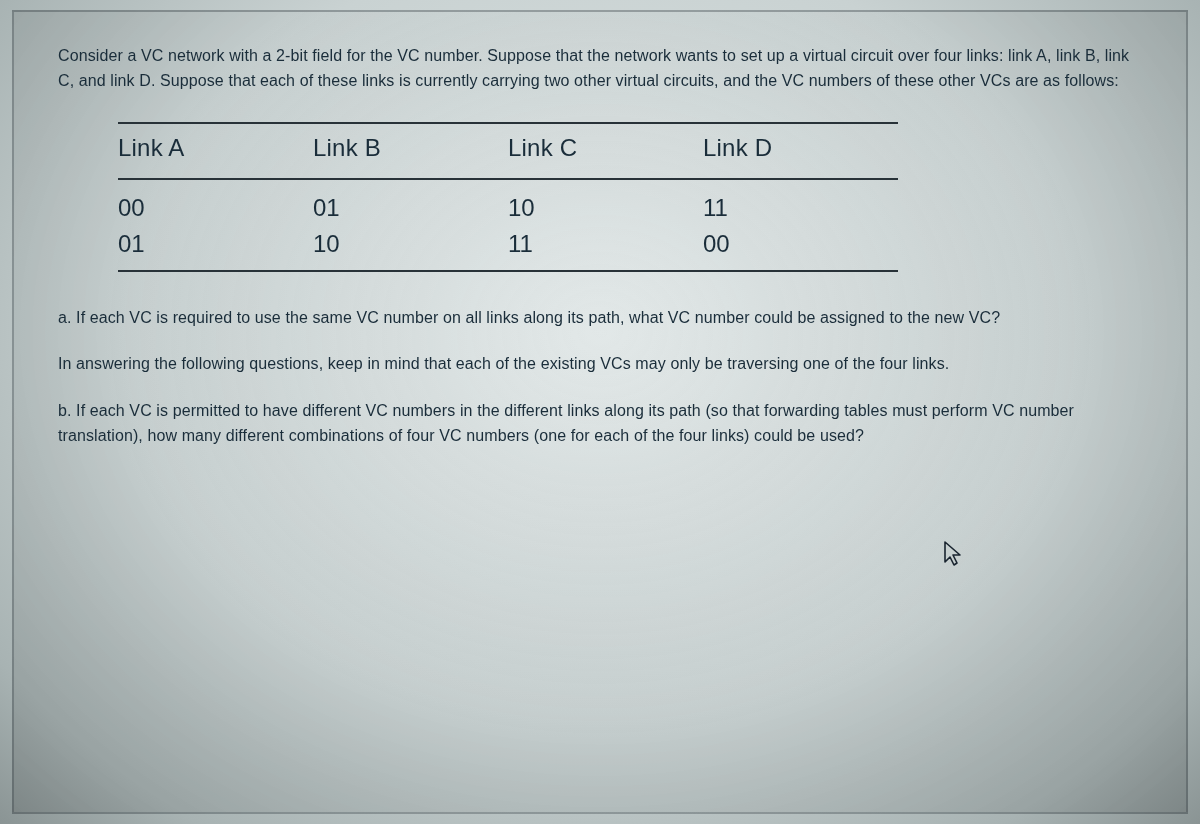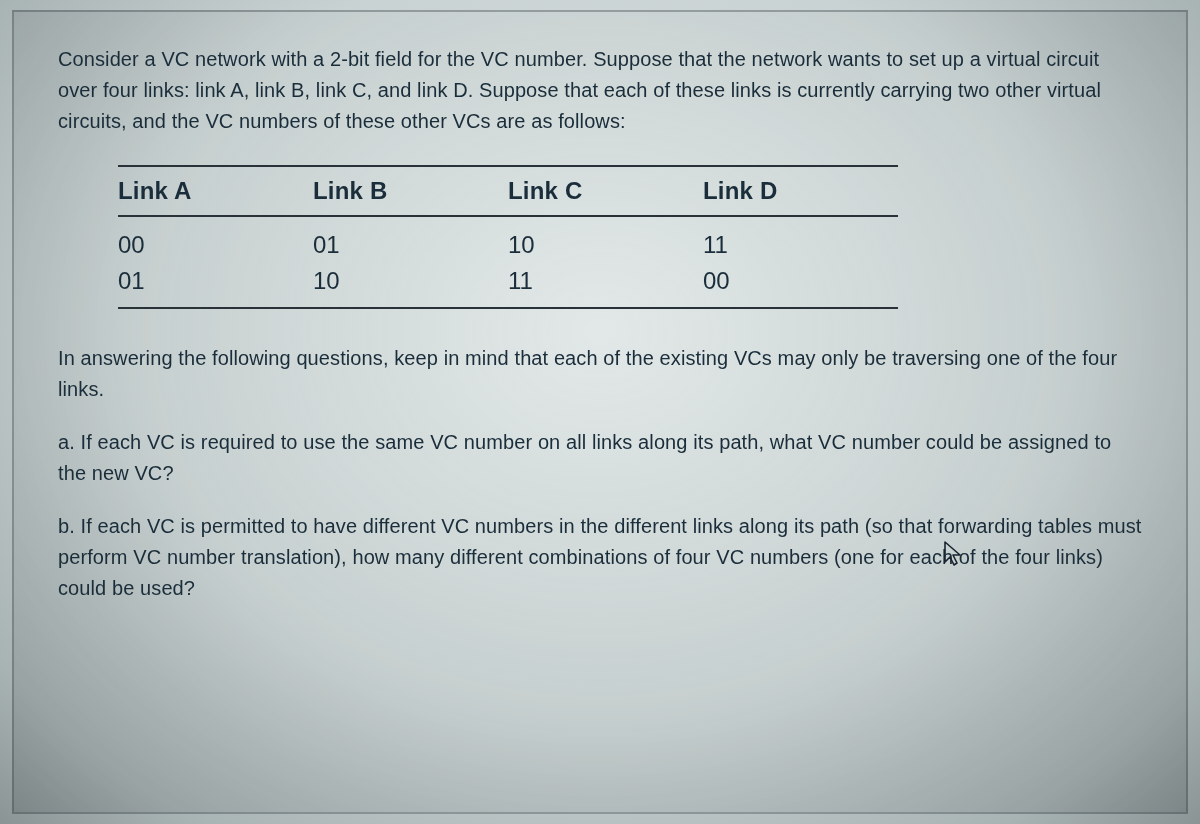--- a/index.html
+++ b/index.html
@@ -21,48 +21,48 @@
     left: 12px;
     right: 12px;
     bottom: 10px;
     padding: 32px 36px 30px 44px;
     box-sizing: border-box;
     color: #1a2d3a;
     border: 2px solid rgba(40,50,55,0.3);
     background: radial-gradient(ellipse at 50% 40%, rgba(255,255,255,0.15) 0%, rgba(0,0,0,0.02) 60%, rgba(0,0,0,0.12) 100%);
   }
   .para {
-    font-size: 20px;
+    font-size: 16px;
     line-height: 1.55;
     letter-spacing: 0.1px;
     margin: 0 8px 22px 0;
   }
   .intro {
     margin-bottom: 28px;
   }
   table.vc {
     border-collapse: collapse;
     margin: 0 0 34px 60px;
     width: 780px;
   }
   table.vc th, table.vc td {
     text-align: left;
     padding: 8px 0 8px 0;
     font-size: 24px;
     width: 25%;
   }
   table.vc th {
-    font-weight: 700;
+    font-weight: 400;
     font-family: Arial, Helvetica, sans-serif;
     font-stretch: condensed;
     letter-spacing: 0.2px;
     border-top: 2px solid #283238;
     border-bottom: 2px solid #283238;
     padding-top: 10px;
-    padding-bottom: 10px;
+    padding-bottom: 16px;
   }
   table.vc td {
     font-family: Liberation Sans, sans-serif;
     font-weight: 500;
     padding-top: 14px;
     padding-bottom: 4px;
   }
   table.vc tr.lastdata td {
     border-bottom: 2px solid #283238;
     padding-bottom: 12px;
@@ -104,23 +104,23 @@
       </tr>
       <tr class="lastdata">
         <td>01</td>
         <td>10</td>
         <td>11</td>
         <td>00</td>
       </tr>
     </tbody>
   </table>
 
+  <p class="para">a. If each VC is required to use the same VC number on all links along its path, what VC number could be assigned to the new VC?</p>
+
   <p class="para">In answering the following questions, keep in mind that each of the existing VCs may only be traversing one of the four links.</p>
-
-  <p class="para">a. If each VC is required to use the same VC number on all links along its path, what VC number could be assigned to the new VC?</p>
 
   <p class="para" style="margin-bottom:0">b. If each VC is permitted to have different VC numbers in the different links along its path (so that forwarding tables must perform VC number translation), how many different combinations of four VC numbers (one for each of the four links) could be used?</p>
 
 </div>
 
 <div class="cursor" style="left:942px; top:540px;">
   <svg viewBox="0 0 20 28">
     <path d="M2 2 L2 22 L7 17 L11 25 L14 23 L10 15 L17 15 Z" fill="none" stroke="#1a2530" stroke-width="1.6" stroke-linejoin="round"></path>
   </svg>
 </div>

